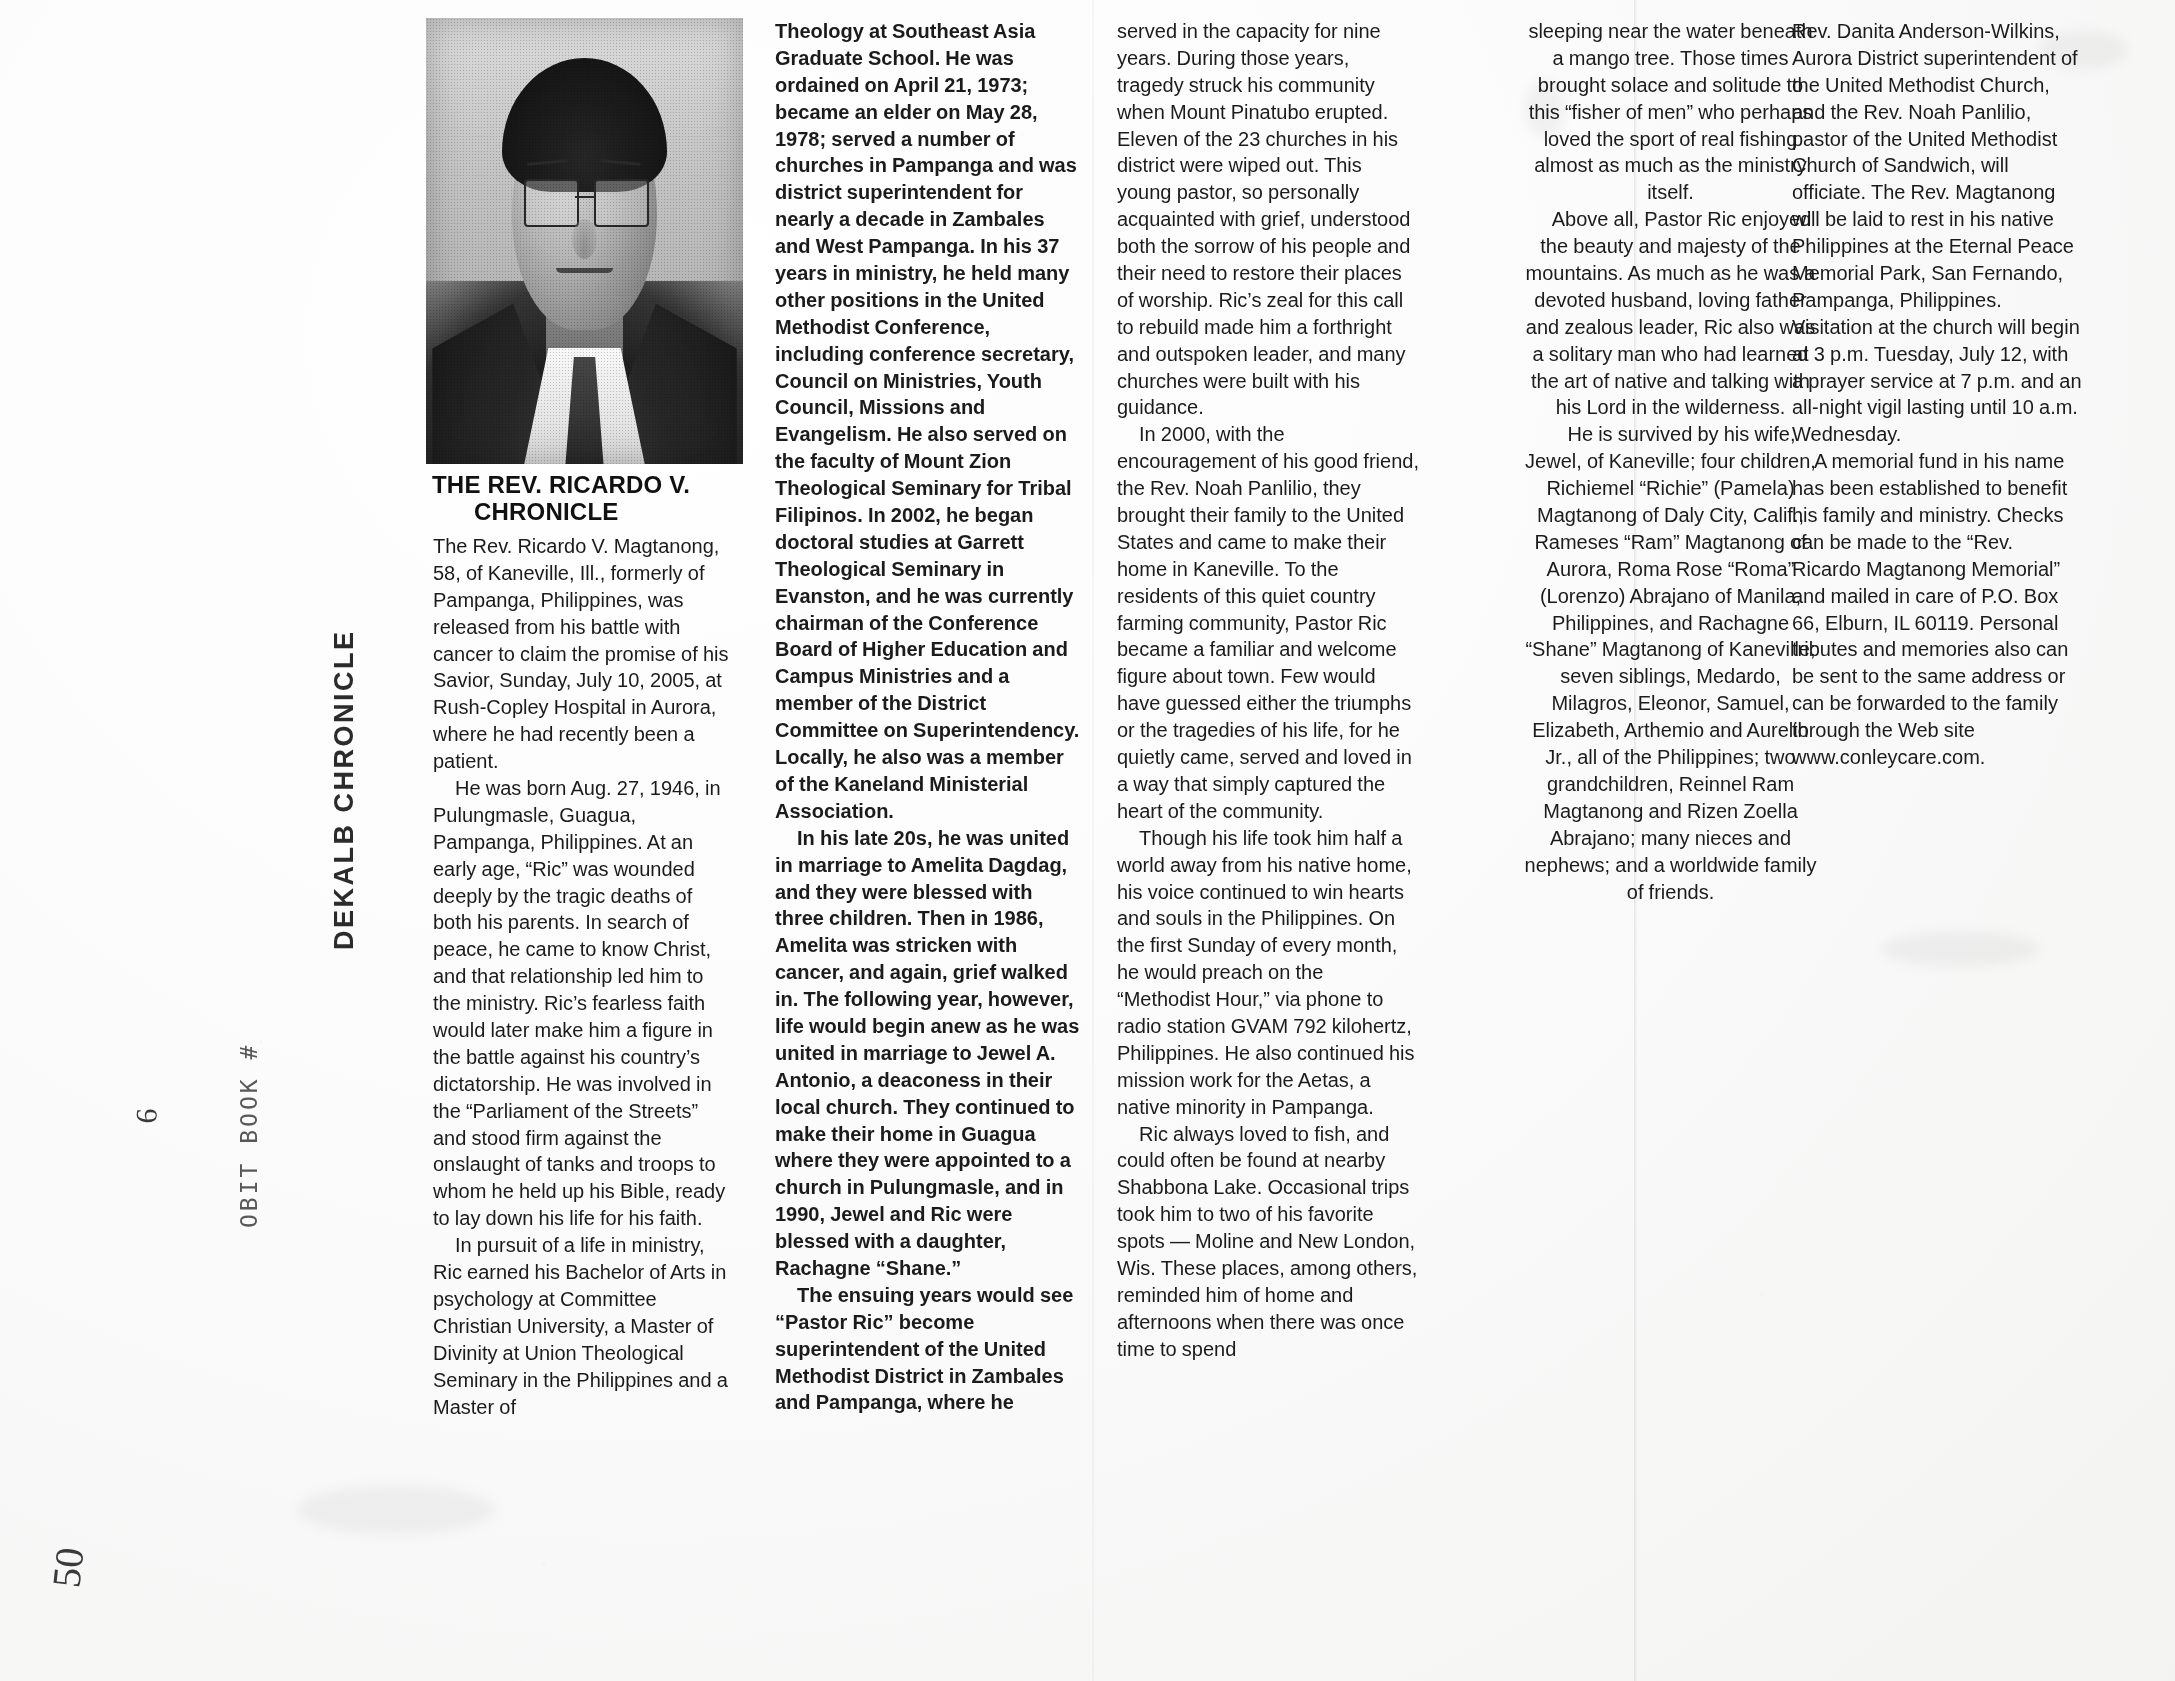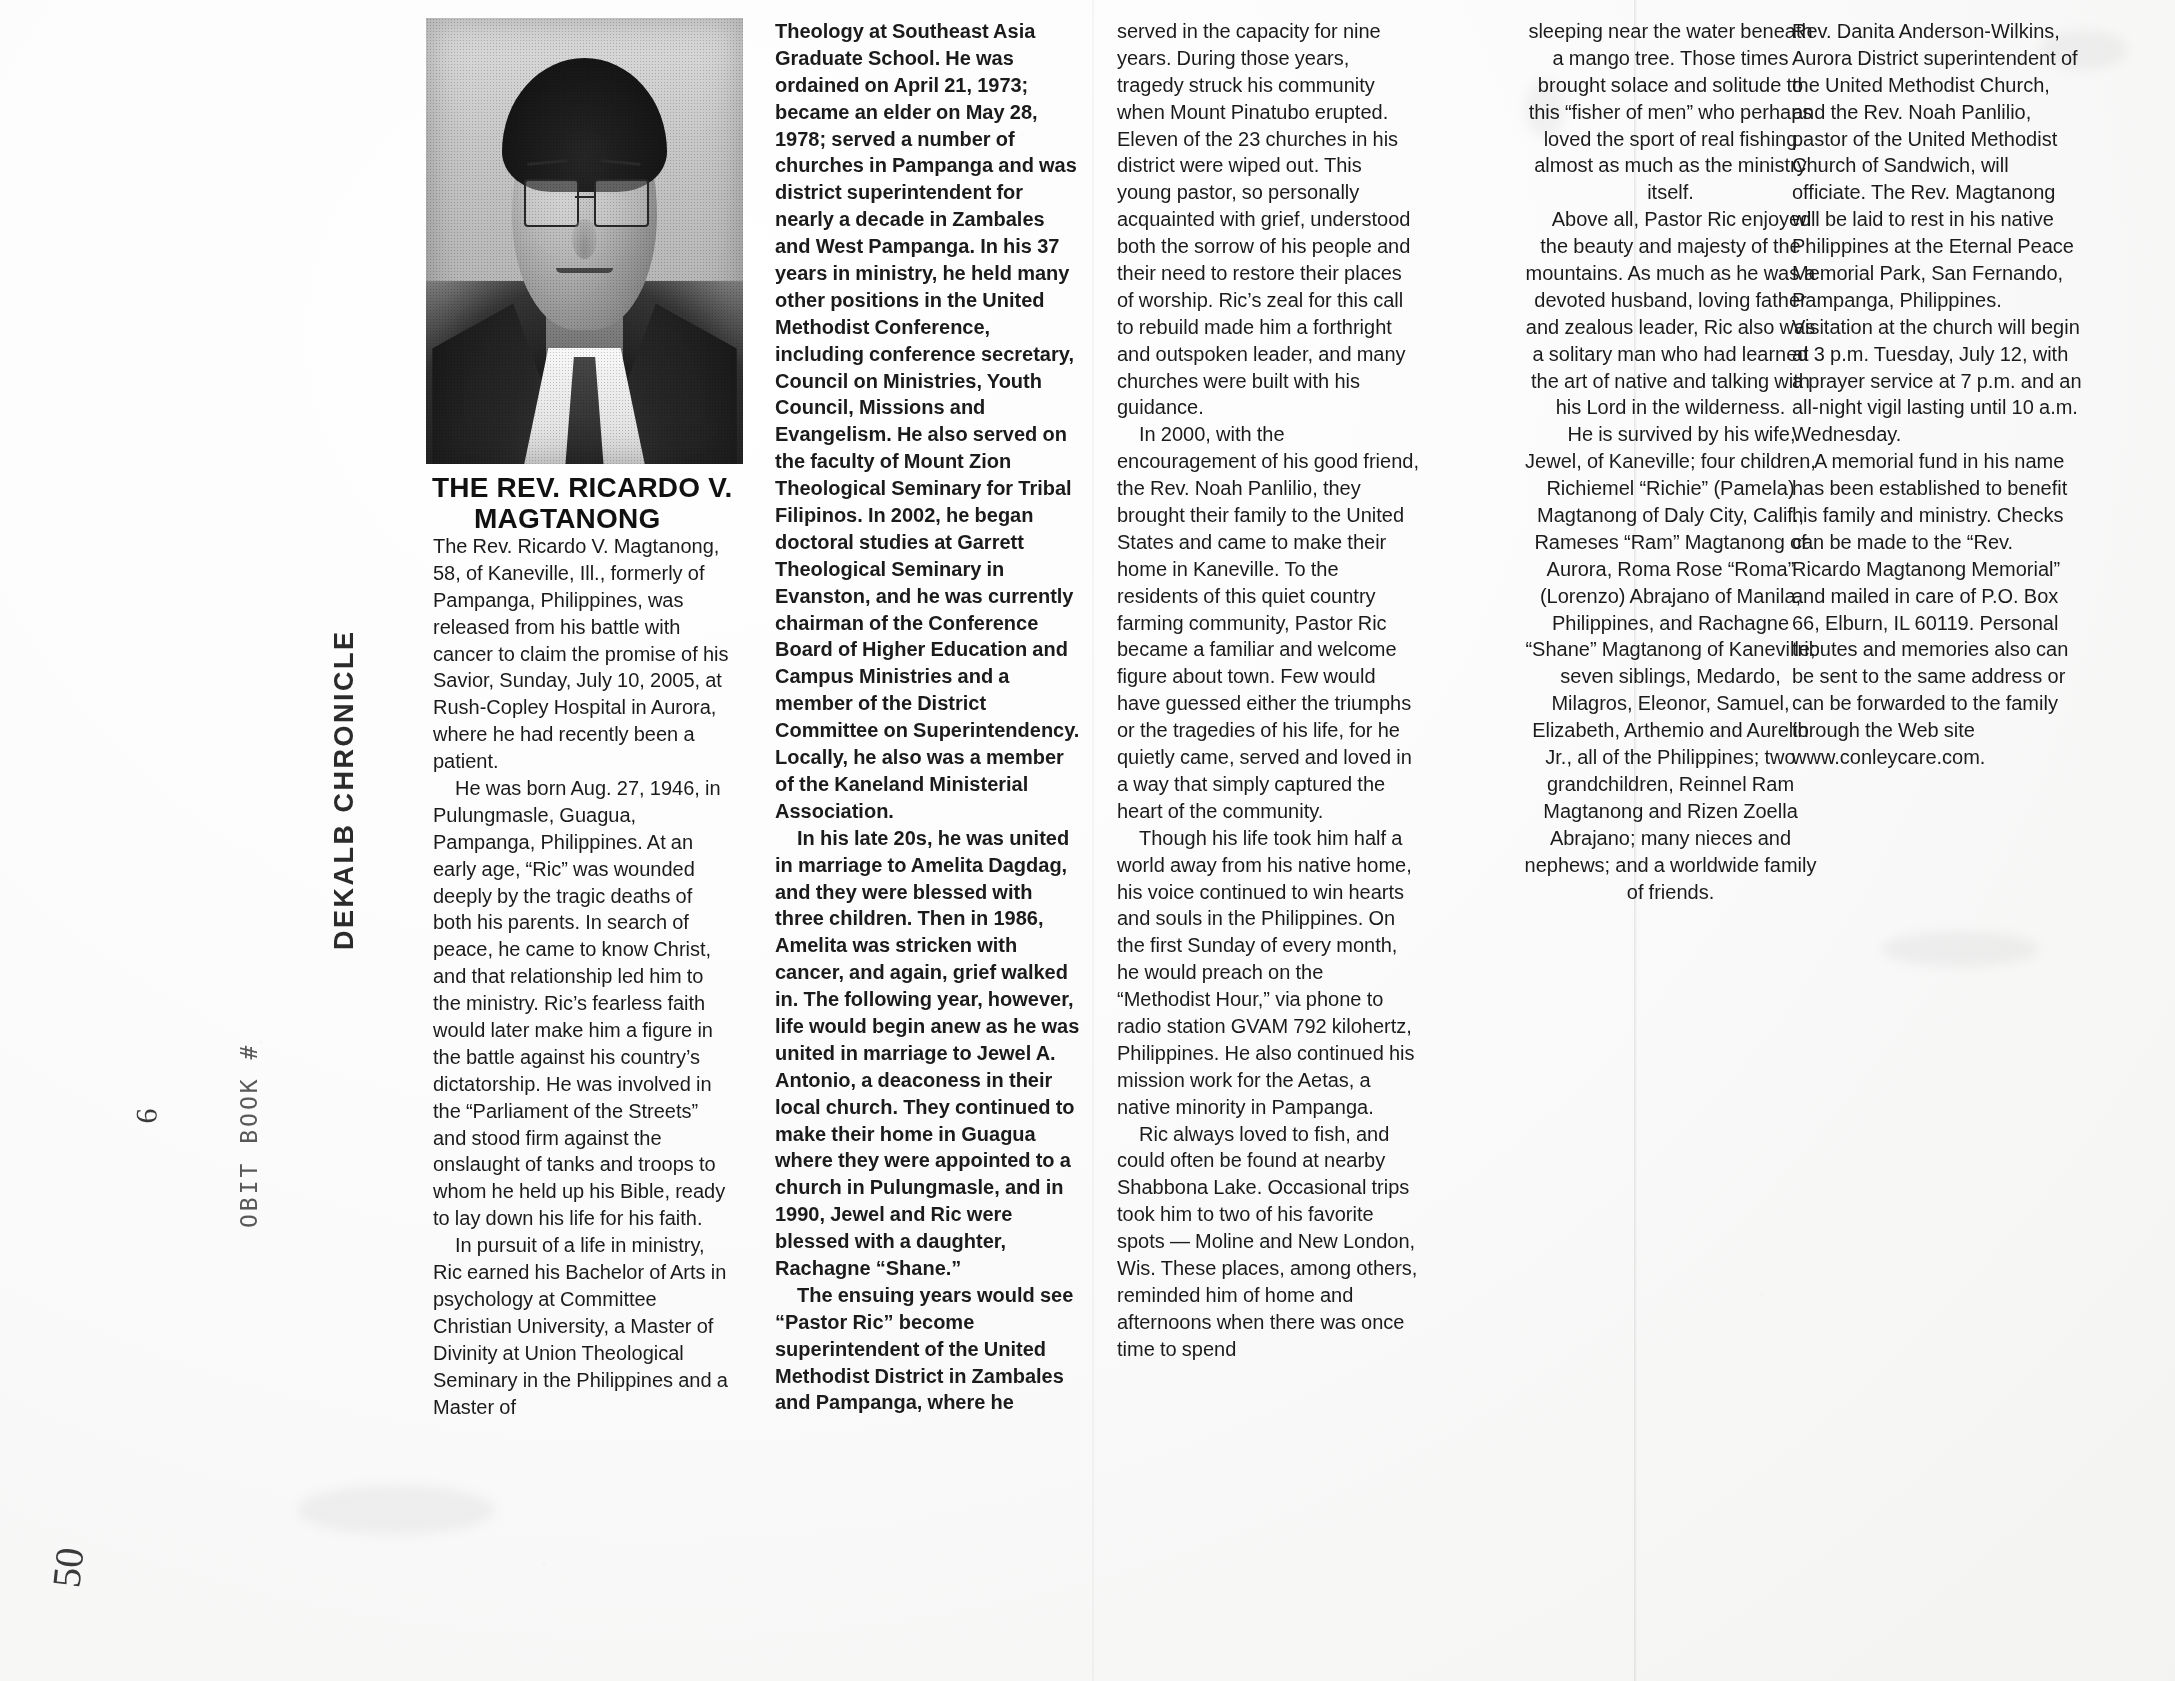--- a/index.html
+++ b/index.html
@@ -205,21 +205,21 @@
     position: absolute; inset: 0;
     box-shadow: inset 0 0 36px rgba(0,0,0,.25);
   }
 
   
   #headline {
     position: absolute;
     left: 432px;
     top: 472px;
     width: 315px;
-    font-size: 28px;
+    font-size: 24px;
     line-height: 1.12;
     font-weight: bold;
     letter-spacing: 0.2px;
     color: #111;
   }
   #headline .l2 { display: block; margin-left: 42px; }
 
   
   .col {
     position: absolute;
@@ -294,21 +294,21 @@
       <div class="ph-bridge"></div>
       <div class="ph-nose"></div>
       <div class="ph-mouth"></div>
       <div class="ph-dots"></div>
       <div class="ph-vignette"></div>
     </div>
   </div>
 
   <div id="headline">
     <span>THE REV. RICARDO V.</span>
-    <span class="l2">MAGTANONG</span>
+    <span class="l2">CHRONICLE</span>
   </div>
 
   <div class="col" id="col1">
     <p class="first">The Rev. Ricardo V. Magtanong, 58, of Kaneville, Ill., formerly of Pampanga, Philippines, was released from his battle with cancer to claim the promise of his Savior, Sunday, July 10, 2005, at Rush-Copley Hospital in Aurora, where he had recently been a patient.</p>
     <p>He was born Aug. 27, 1946, in Pulungmasle, Guagua, Pampanga, Philippines. At an early age, “Ric” was wounded deeply by the tragic deaths of both his parents. In search of peace, he came to know Christ, and that relationship led him to the ministry. Ric’s fearless faith would later make him a figure in the battle against his country’s dictatorship. He was involved in the “Parliament of the Streets” and stood firm against the onslaught of tanks and troops to whom he held up his Bible, ready to lay down his life for his faith.</p>
     <p>In pursuit of a life in ministry, Ric earned his Bachelor of Arts in psychology at Committee Christian University, a Master of Divinity at Union Theological Seminary in the Philippines and a Master of</p>
   </div>
 
   <div class="col" id="col2">
     <p class="first">Theology at Southeast Asia Graduate School. He was ordained on April 21, 1973; became an elder on May 28, 1978; served a number of churches in Pampanga and was district superintendent for nearly a decade in Zambales and West Pampanga. In his 37 years in ministry, he held many other positions in the United Methodist Conference, including conference secretary, Council on Ministries, Youth Council, Missions and Evangelism. He also served on the faculty of Mount Zion Theological Seminary for Tribal Filipinos. In 2002, he began doctoral studies at Garrett Theological Seminary in Evanston, and he was currently chairman of the Conference Board of Higher Education and Campus Ministries and a member of the District Committee on Superintendency. Locally, he also was a member of the Kaneland Ministerial Association.</p>

